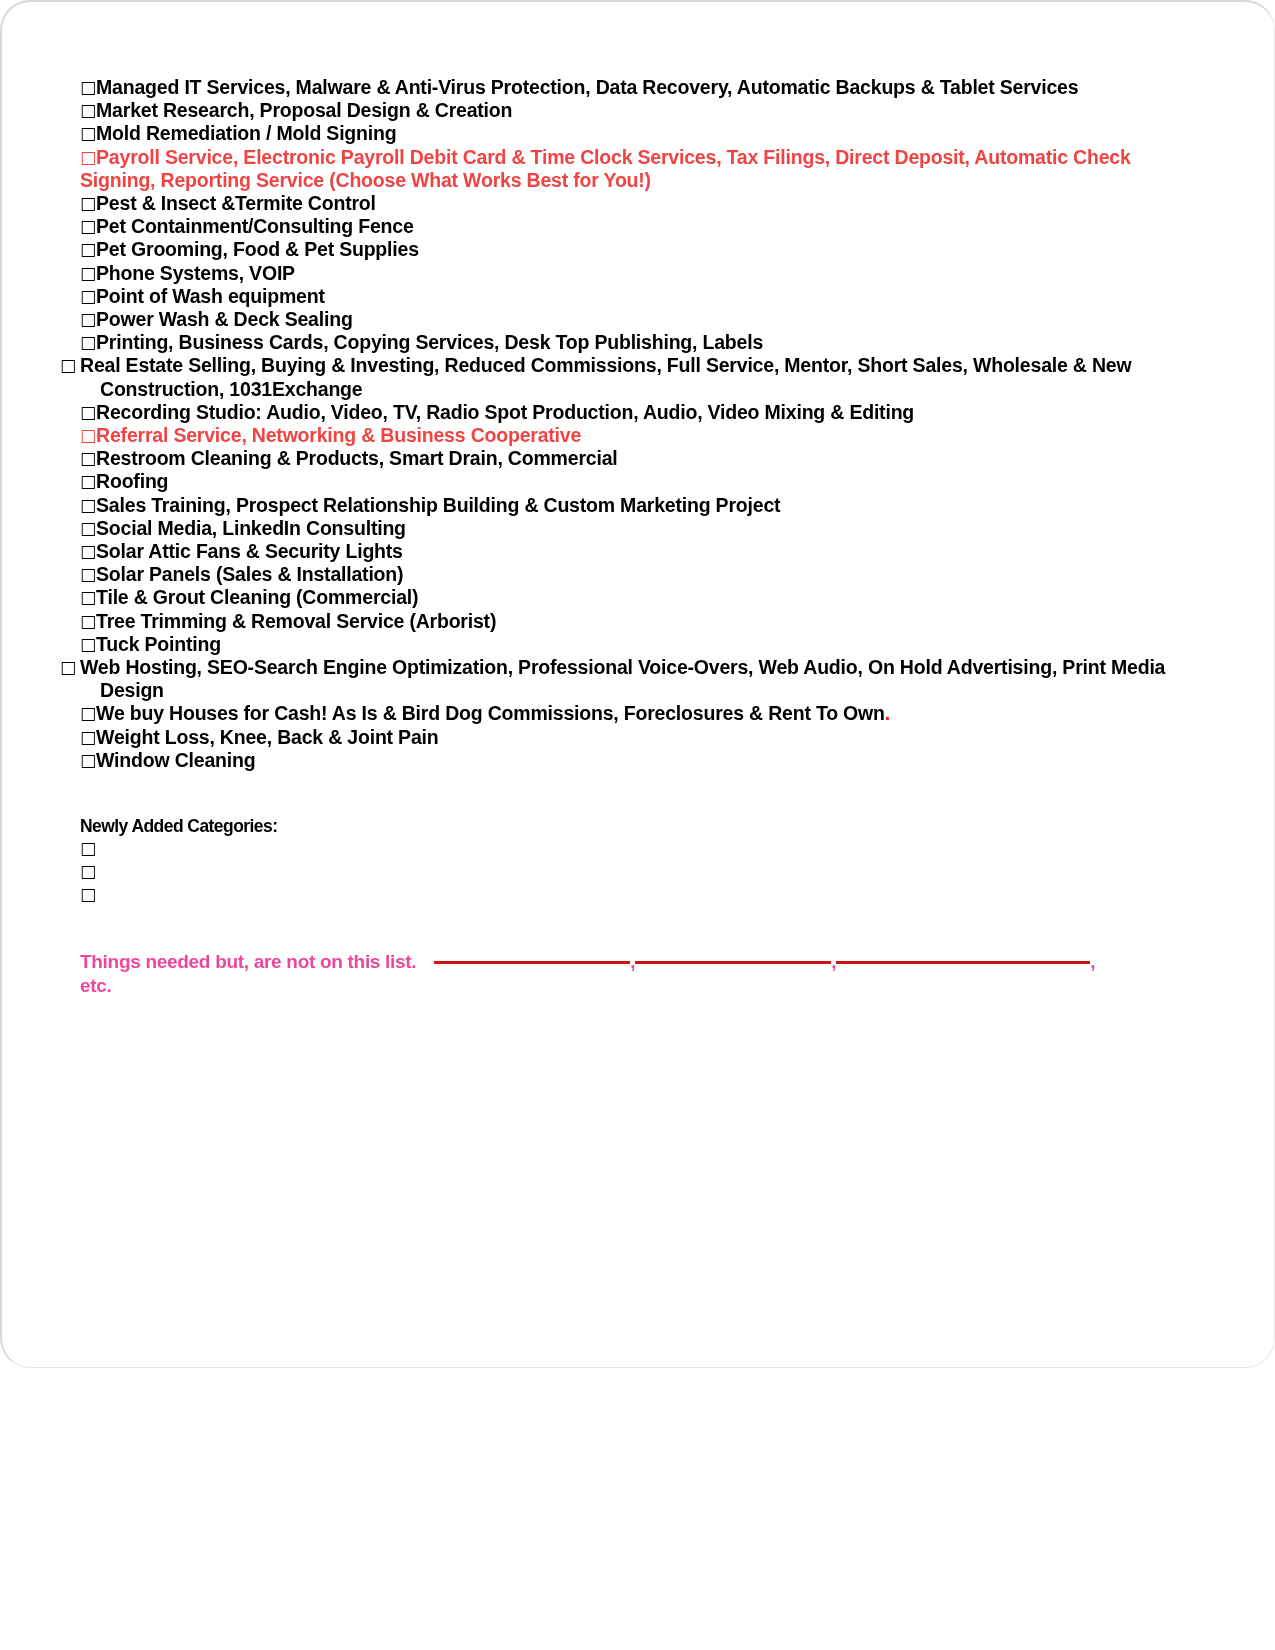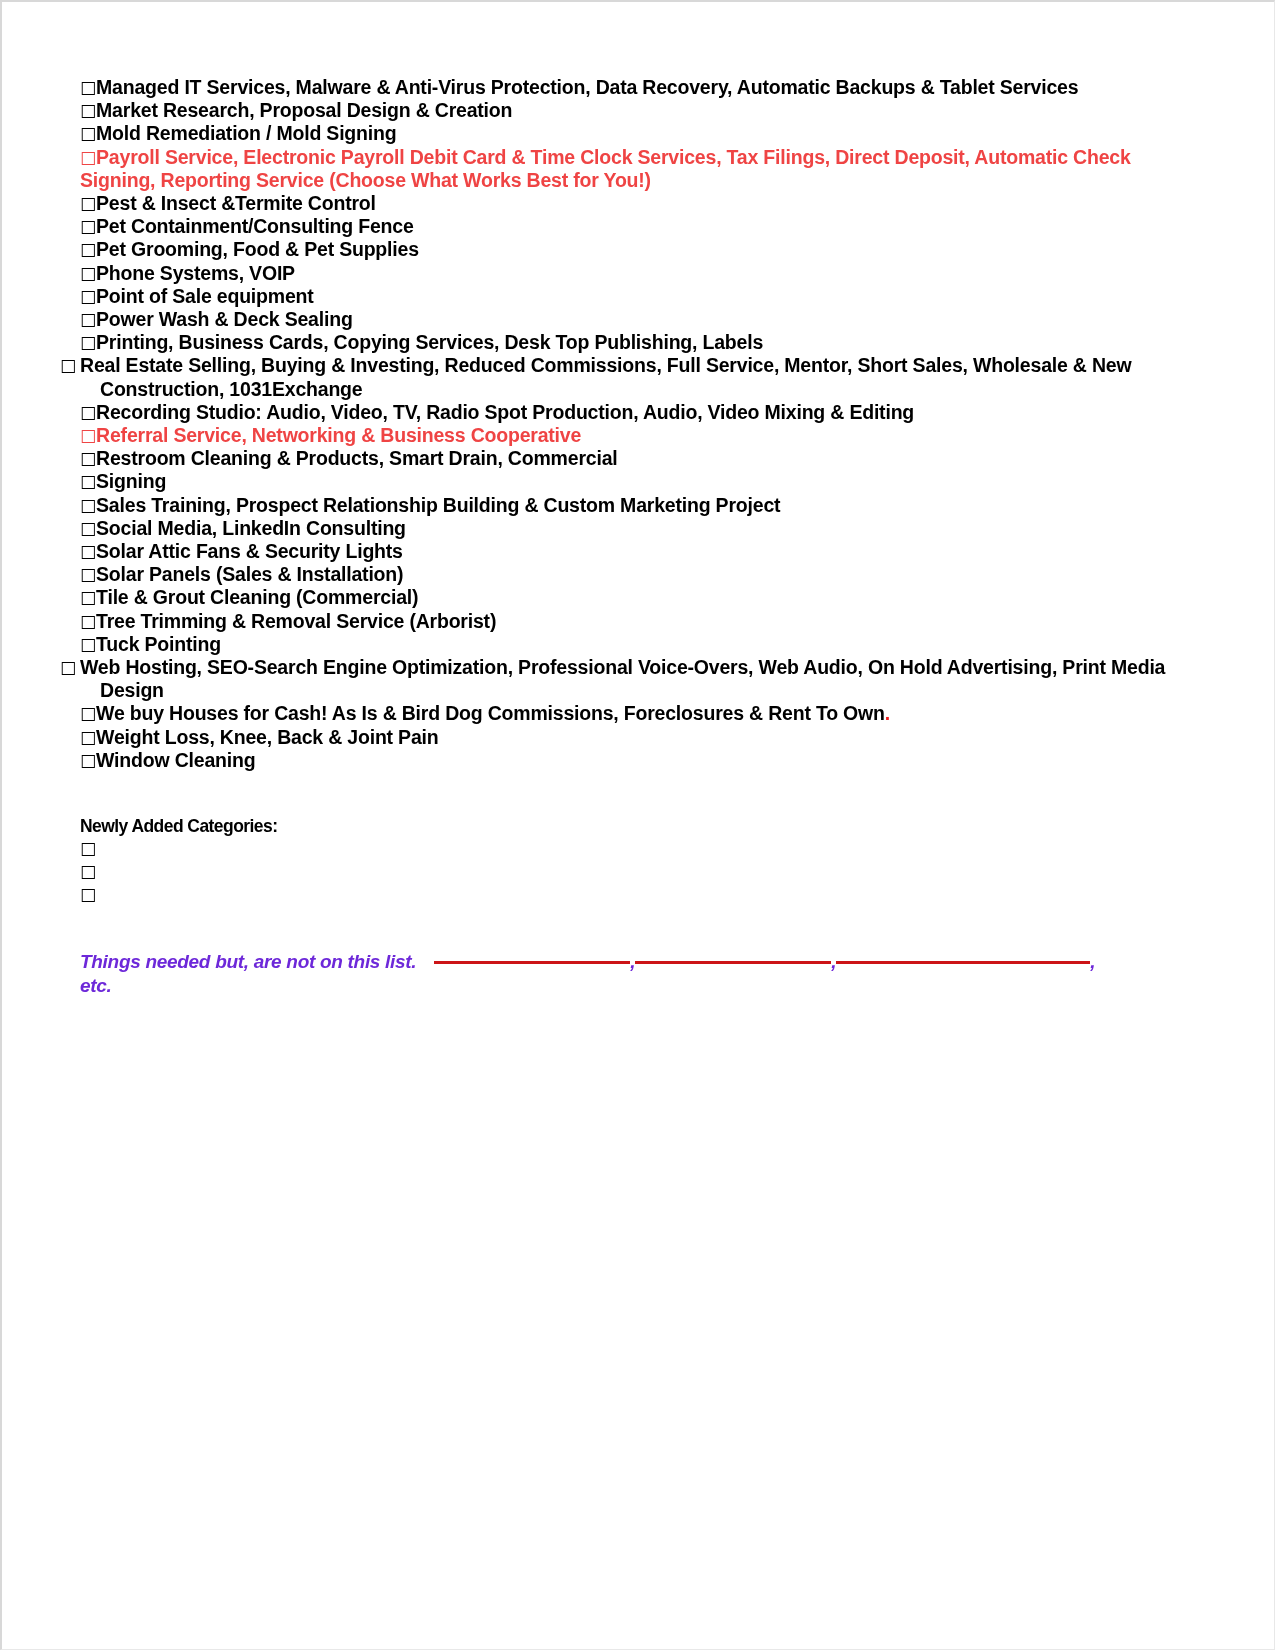--- a/index.html
+++ b/index.html
@@ -4,29 +4,30 @@
 <title>Service Categories Checklist</title>
 <style>
   html, body {
     margin: 0;
     padding: 0;
     background: #ffffff;
   }
   .page {
     position: relative;
     width: 1275px;
-    height: 1650px;
+    height: 1368px;
     background: #ffffff;
     box-sizing: border-box;
     border-left: 2px solid #d8d8d8;
     border-top: 2px solid #d8d8d8;
     border-right: 1px solid #e8e8e8;
     border-bottom: 1px solid #e8e8e8;
     overflow: hidden;
     font-family: "Liberation Sans", sans-serif;
+    border-radius: 30px;
     -webkit-font-smoothing: none;
   }
   .content {
     position: absolute;
     left: 78px;
     top: 74px;
     width: 1100px;
   }
 
   
@@ -84,27 +85,26 @@
   .blank-box {
     font-family: "DejaVu Sans", sans-serif;
     font-size: 17px;
     line-height: 23px;
     color: #000000;
     margin: 0;
   }
 
   
   .footer {
-    color: #6d28d9;
+    color: #ec4899;
     font-family: "Liberation Sans", sans-serif;
     font-weight: bold;
     font-size: 19px;
     line-height: 24px;
     letter-spacing: -0.3px;
-    font-style: italic;
   }
   .footer-row {
     display: block;
     white-space: nowrap;
   }
   .rule {
     display: inline-block;
     vertical-align: baseline;
     border-bottom: 3px solid #cc1417;
     position: relative;
@@ -122,28 +122,28 @@
 
     <ul class="list">
       <li class="item"><span class="box">□</span><span>Managed IT Services, Malware &amp; Anti-Virus Protection, Data Recovery, Automatic Backups &amp; Tablet Services</span></li>
       <li class="item"><span class="box">□</span><span>Market Research, Proposal Design &amp; Creation</span></li>
       <li class="item"><span class="box">□</span><span>Mold Remediation / Mold Signing</span></li>
       <li class="item red"><span class="box">□</span><span>Payroll Service, Electronic Payroll Debit Card &amp; Time Clock Services, Tax Filings, Direct Deposit, Automatic Check Signing, Reporting Service (Choose What Works Best for You!)</span></li>
       <li class="item"><span class="box">□</span><span>Pest &amp; Insect &amp;Termite Control</span></li>
       <li class="item"><span class="box">□</span><span>Pet Containment/Consulting Fence</span></li>
       <li class="item"><span class="box">□</span><span>Pet Grooming, Food &amp; Pet Supplies</span></li>
       <li class="item"><span class="box">□</span><span>Phone Systems, VOIP</span></li>
-      <li class="item"><span class="box">□</span><span>Point of Sale equipment</span></li>
+      <li class="item"><span class="box">□</span><span>Point of Wash equipment</span></li>
       <li class="item"><span class="box">□</span><span>Power Wash &amp; Deck Sealing</span></li>
       <li class="item"><span class="box">□</span><span>Printing, Business Cards, Copying Services, Desk Top Publishing, Labels</span></li>
       <li class="item wrap"><span class="box">□</span><span>Real Estate Selling, Buying &amp; Investing, Reduced Commissions, Full Service, Mentor, Short Sales, Wholesale &amp; New Construction, 1031Exchange</span></li>
       <li class="item gap-before"><span class="box">□</span><span>Recording Studio: Audio, Video, TV, Radio Spot Production, Audio, Video Mixing &amp; Editing</span></li>
       <li class="item red"><span class="box">□</span><span>Referral Service, Networking &amp; Business Cooperative</span></li>
       <li class="item"><span class="box">□</span><span>Restroom Cleaning &amp; Products, Smart Drain, Commercial</span></li>
-      <li class="item"><span class="box">□</span><span>Signing</span></li>
+      <li class="item"><span class="box">□</span><span>Roofing</span></li>
       <li class="item"><span class="box">□</span><span>Sales Training, Prospect Relationship Building &amp; Custom Marketing Project</span></li>
       <li class="item"><span class="box">□</span><span>Social Media, LinkedIn Consulting</span></li>
       <li class="item"><span class="box">□</span><span>Solar Attic Fans &amp; Security Lights</span></li>
       <li class="item"><span class="box">□</span><span>Solar Panels (Sales &amp; Installation)</span></li>
       <li class="item"><span class="box">□</span><span>Tile &amp; Grout Cleaning (Commercial)</span></li>
       <li class="item"><span class="box">□</span><span>Tree Trimming &amp; Removal Service (Arborist)</span></li>
       <li class="item"><span class="box">□</span><span>Tuck Pointing</span></li>
       <li class="item wrap"><span class="box">□</span><span>Web Hosting, SEO-Search Engine Optimization, Professional Voice-Overs, Web Audio, On Hold Advertising, Print Media Design</span></li>
       <li class="item gap-before"><span class="box">□</span><span>We buy Houses for Cash! As Is &amp; Bird Dog Commissions, Foreclosures &amp; Rent To Own</span><span class="dot-red">.</span></li>
       <li class="item gap-before"><span class="box">□</span><span>Weight Loss, Knee, Back &amp; Joint Pain</span></li>

